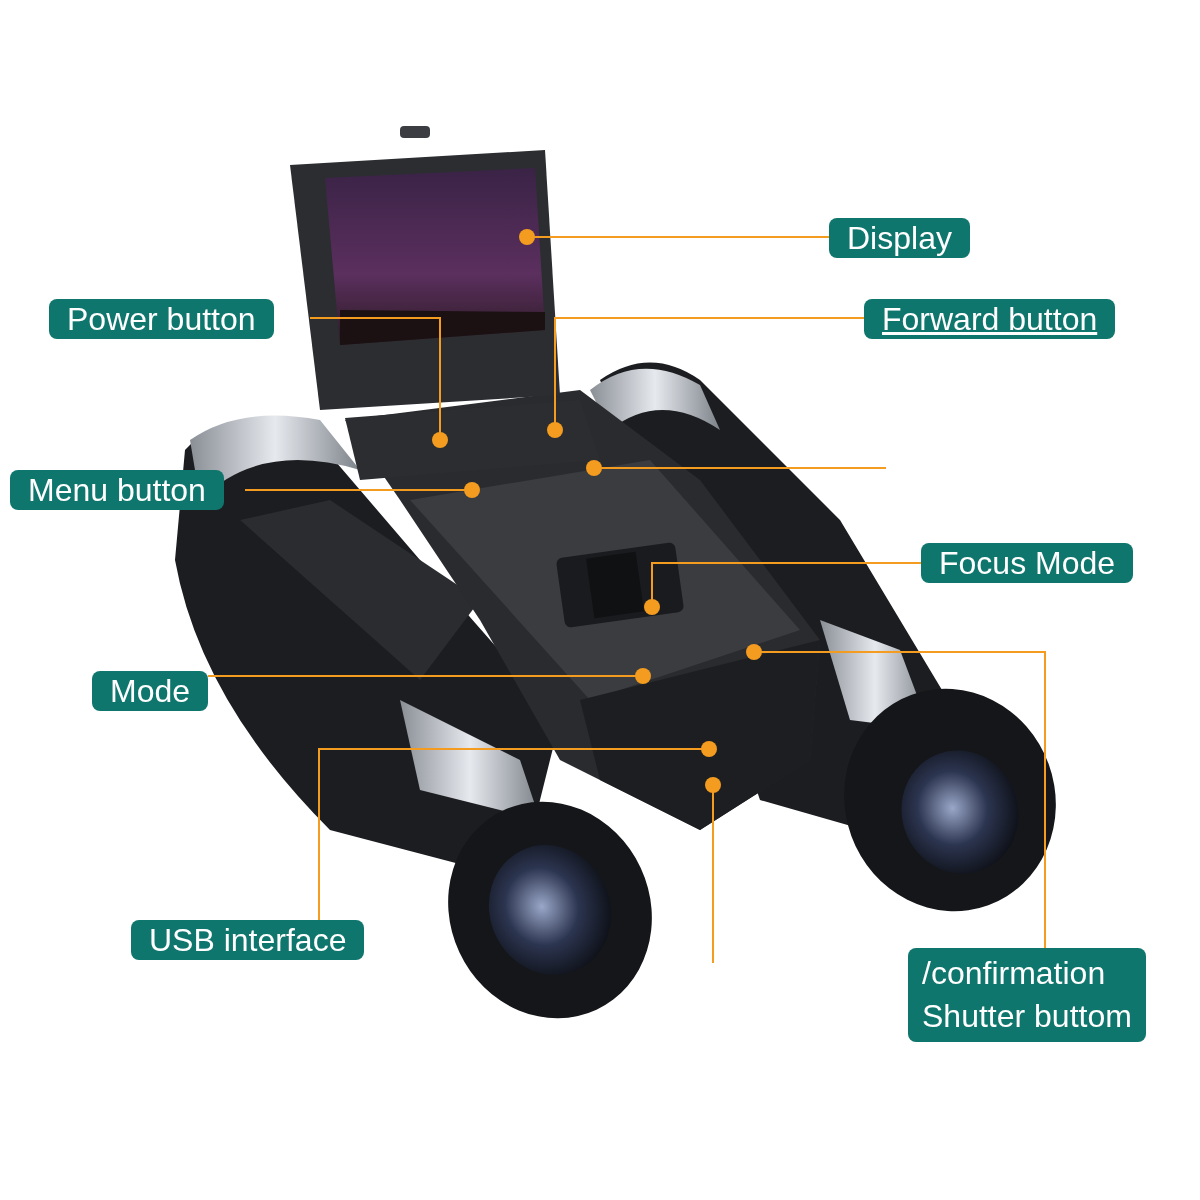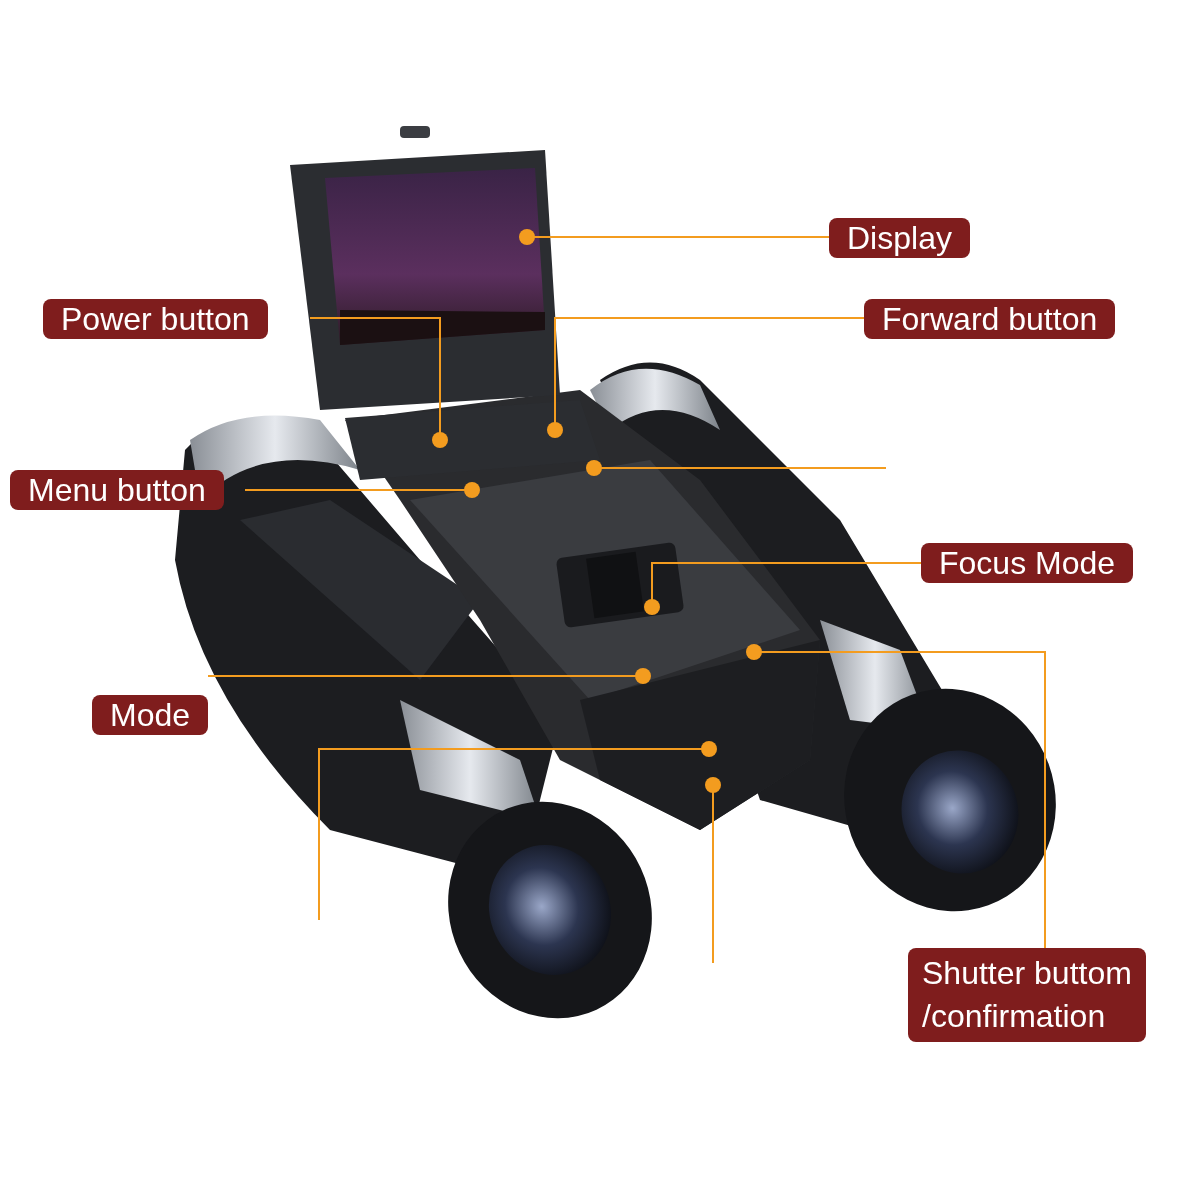--- a/index.html
+++ b/index.html
@@ -1,18 +1,18 @@
 <!DOCTYPE html>
 <html><head>
 <meta charset="utf-8">
 <style>
   html,body{margin:0;padding:0;background:#fff;}
   body{width:1200px;height:1200px;position:relative;overflow:hidden;font-family:"Liberation Sans",sans-serif;}
   .stage{position:absolute;left:0;top:0;width:1200px;height:1200px;}
-  .label{position:absolute;background:#7f1d1d;color:#fff;border-radius:8px;font-size:32px;line-height:40px;padding:0 18px;white-space:nowrap;box-sizing:border-box;}
+  .label{position:absolute;background:#0f766e;color:#fff;border-radius:8px;font-size:32px;line-height:40px;padding:0 18px;white-space:nowrap;box-sizing:border-box;}
   .label.two{line-height:43px;padding:4px 14px;}
   svg{position:absolute;left:0;top:0;}
 </style>
 </head>
 <body>
 
 <div class="stage">
   <svg width="1200" height="1200" viewBox="0 0 1200 1200">
     <defs>
       <linearGradient id="silver" x1="0" y1="0" x2="1" y2="0">
@@ -85,22 +85,23 @@
       <circle cx="594" cy="468" r="8"></circle>
       <circle cx="652" cy="607" r="8"></circle>
       <circle cx="643" cy="676" r="8"></circle>
       <circle cx="754" cy="652" r="8"></circle>
       <circle cx="709" cy="749" r="8"></circle>
       <circle cx="713" cy="785" r="8"></circle>
     </g>
   </svg>
 
   <div class="label" style="left:829px;top:218px;">Display</div>
-  <div class="label" style="left:43px;top:299px;">Power button</div>
-  <div class="label" style="left:864px;top:299px;">Forward button</div>
+  <div class="label" style="left:49px;top:299px;">Power button</div>
+  <div class="label" style="left:864px;top:299px;text-decoration:underline;">Forward button</div>
   <div class="label" style="left:10px;top:470px;">Menu button</div>
   <div class="label" style="left:921px;top:543px;">Focus Mode</div>
-  <div class="label" style="left:92px;top:695px;">Mode</div>
+  <div class="label" style="left:92px;top:671px;">Mode</div>
+  <div class="label" style="left:131px;top:920px;">USB interface</div>
   <div class="label two" style="left:908px;top:948px;">
+    <div>/confirmation</div>
     <div>Shutter buttom</div>
-    <div>/confirmation</div>
   </div>
 </div>
 
 </body></html>

